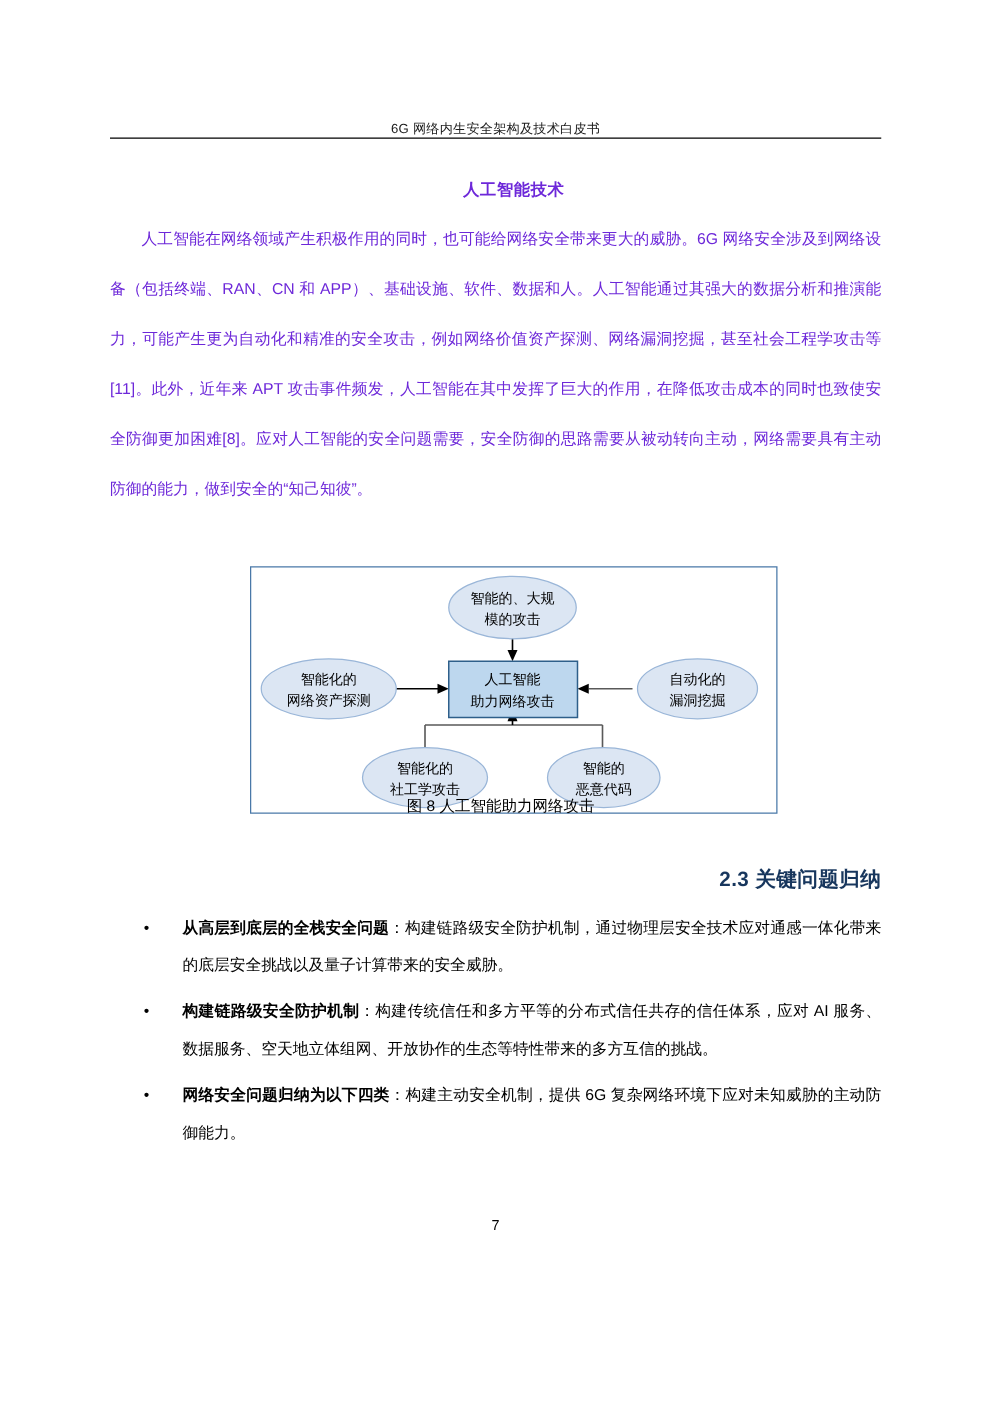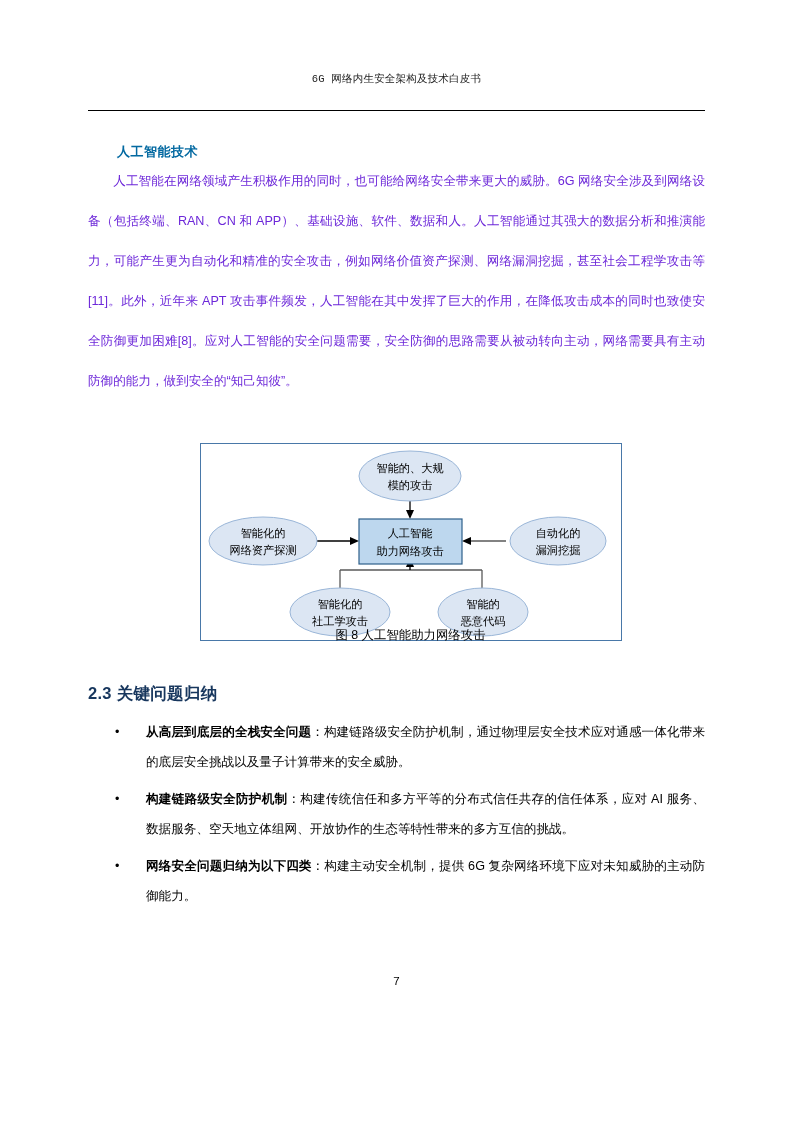--- a/index.html
+++ b/index.html
@@ -17,24 +17,23 @@
     height: 1122px;
     background: #ffffff;
     overflow: hidden;
     box-sizing: border-box;
   }
 
   
   .header {
     position: absolute;
     left: 88px;
-    top: 72px;
-    width: 617px;
-    text-align: center;
-    font-family: Liberation Mono, monospace;
+    top: 96px;
+    width: 617px;
+    text-align: center;
   }
   .header-title {
     font-size: 10.5px;
     letter-spacing: 0.2px;
     color: #1a1a1a;
     line-height: 1.4;
   }
   .header-rule {
     position: absolute;
     left: 88px;
@@ -48,23 +47,24 @@
   .content {
     position: absolute;
     left: 88px;
     top: 135px;
     width: 617px;
   }
 
   .sub-heading {
     font-size: 13px;
     font-weight: bold;
-    color: #0369a1;
-    margin: 8px 0 0 29px;
+    color: #6d28d9;
+    margin: 8px 0 10px 29px;
     letter-spacing: 0.5px;
+    text-align: center;
   }
 
   p.body-text {
     font-size: 12.6px;
     line-height: 40px;
     text-align: justify;
     text-justify: inter-ideograph;
     margin: 0;
     color: #6d28d9;
     text-indent: 2em;
@@ -87,35 +87,36 @@
     box-sizing: border-box;
     margin-top: 26px;
   }
   .diagram-svg {
     position: absolute;
     left: 0;
     top: 0;
   }
   .fig-caption {
     position: absolute;
-    left: 14px;
+    left: 4px;
     top: 210px;
     width: 617px;
     text-align: center;
     font-size: 12.4px;
     color: #000000;
   }
 
   
   .section-heading {
     font-size: 16.5px;
     font-weight: bold;
     color: #17365d;
     margin: 18px 0 10px 0;
     letter-spacing: 0.3px;
+    text-align: right;
   }
 
   
   ul.bullets {
     list-style: none;
     margin: 12px 0 0 0;
     padding: 0;
   }
   ul.bullets > li {
     position: relative;

